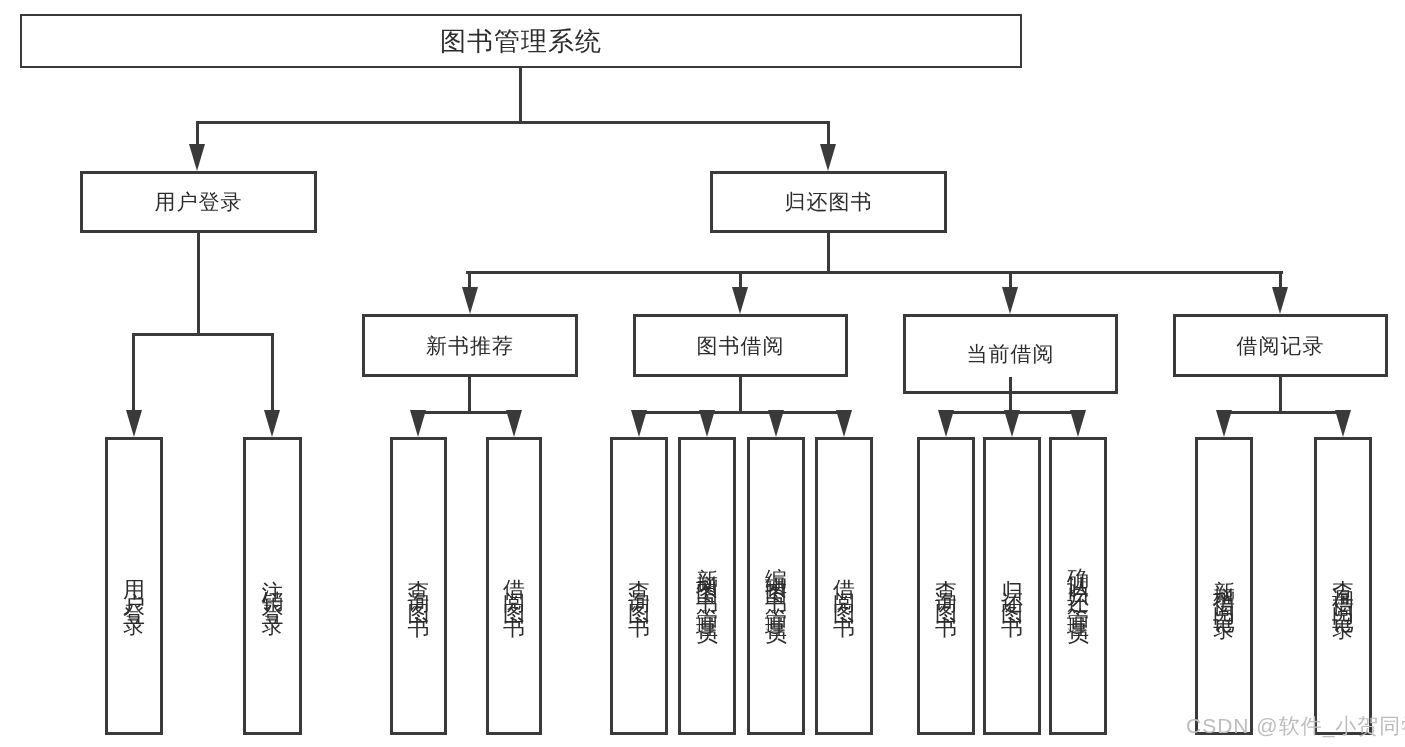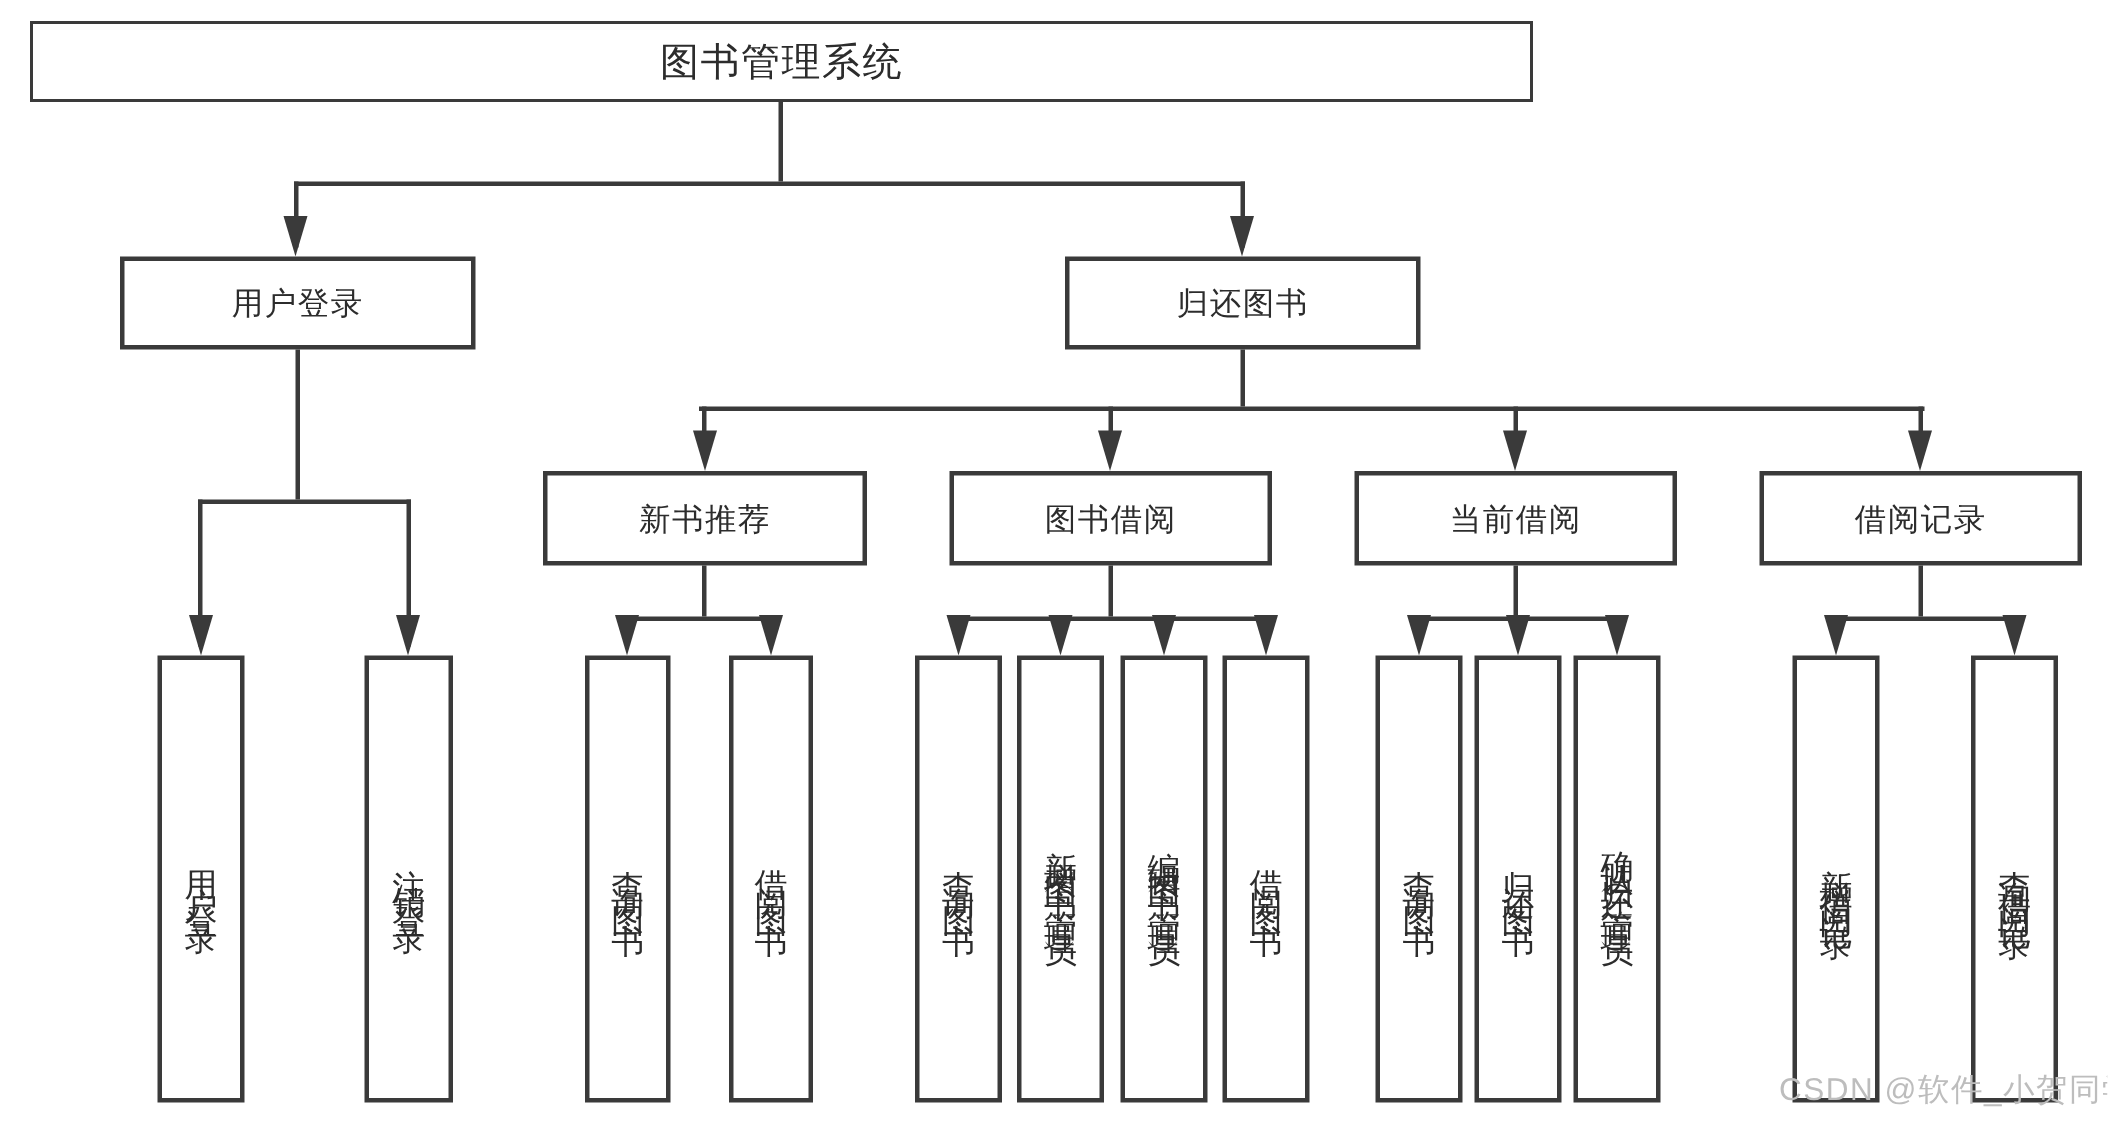--- a/index.html
+++ b/index.html
@@ -81,21 +81,21 @@
   </div>
 
   <div class="node" style="left:633px;top:314px;width:215px;height:63px;">
     <span>图书借阅</span>
   </div>
 
   <div class="node" style="left:362px;top:314px;width:216px;height:63px;">
     <span>新书推荐</span>
   </div>
 
-  <div class="node" style="left:903px;top:314px;width:215px;height:63px;">
+  <div class="node" style="left:903px;top:314px;width:215px;height:80px;">
     <span>当前借阅</span>
   </div>
 
   <div class="node" style="left:1173px;top:314px;width:215px;height:63px;">
     <span>借阅记录</span>
   </div>
 
   <div class="leaf" style="left:105px;top:437px;width:58px;height:298px;">
     <span class="vtext sparse">用户登录</span>
   </div>

